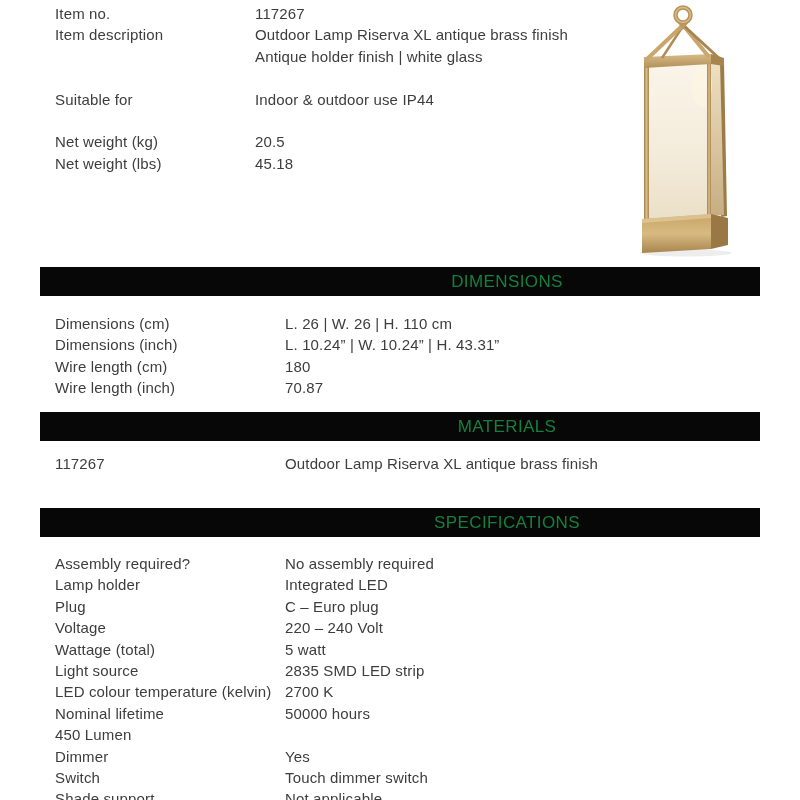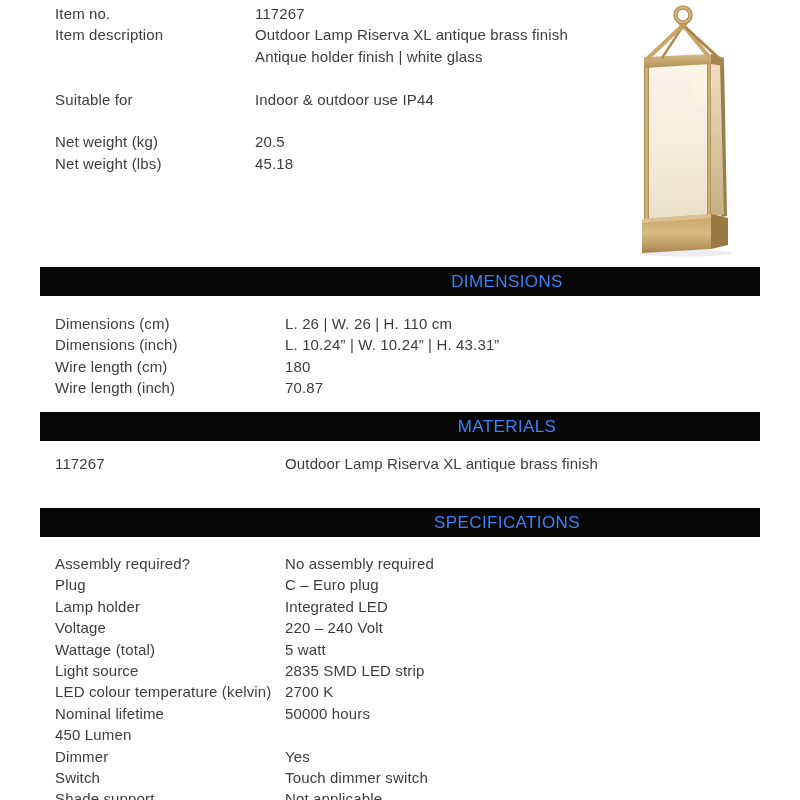--- a/index.html
+++ b/index.html
@@ -7,21 +7,21 @@
     position:relative;width:780px;height:800px;overflow:hidden;background:#ffffff;
     font-family:"Liberation Sans",sans-serif;color:#3d3d3d;
   }
   .kv{position:absolute;left:55px;right:40px;}
   .kv .row{display:flex;height:21.4px;line-height:21.4px;font-size:15px;letter-spacing:0.15px;}
   .kv .row .k{flex:0 0 200px;white-space:nowrap;}
   .kv.wide .row .k{flex:0 0 230px;}
   .kv .row .v{flex:1;white-space:nowrap;}
   .banner{
     position:absolute;left:40px;width:720px;height:29px;box-sizing:border-box;
-    background:#070707;color:#3b82f6;font-size:17px;line-height:29px;
+    background:#070707;color:#15803d;font-size:17px;line-height:29px;
     text-align:center;padding-left:214px;letter-spacing:0.4px;
   }
   .photo{position:absolute;left:620px;top:0;width:180px;height:260px;}
 </style>
 </head>
 <body>
 
 <div class="page">
 
   <div class="kv" style="top:3px">
@@ -153,28 +153,28 @@
 
   <div class="banner" style="top:508px">
     <span>SPECIFICATIONS</span>
   </div>
   <div class="kv wide" style="top:553px">
     <div class="row">
         <div class="k">Assembly required?</div>
         <div class="v">No assembly required</div>
       </div>
     <div class="row">
+        <div class="k">Lamp holder</div>
+        <div class="v">Integrated LED</div>
+      </div>
+    <div class="row">
         <div class="k">Plug</div>
         <div class="v">C – Euro plug</div>
       </div>
     <div class="row">
-        <div class="k">Lamp holder</div>
-        <div class="v">Integrated LED</div>
-      </div>
-    <div class="row">
         <div class="k">Voltage</div>
         <div class="v">220 – 240 Volt</div>
       </div>
     <div class="row">
         <div class="k">Wattage (total)</div>
         <div class="v">5 watt</div>
       </div>
     <div class="row">
         <div class="k">Light source</div>
         <div class="v">2835 SMD LED strip</div>

